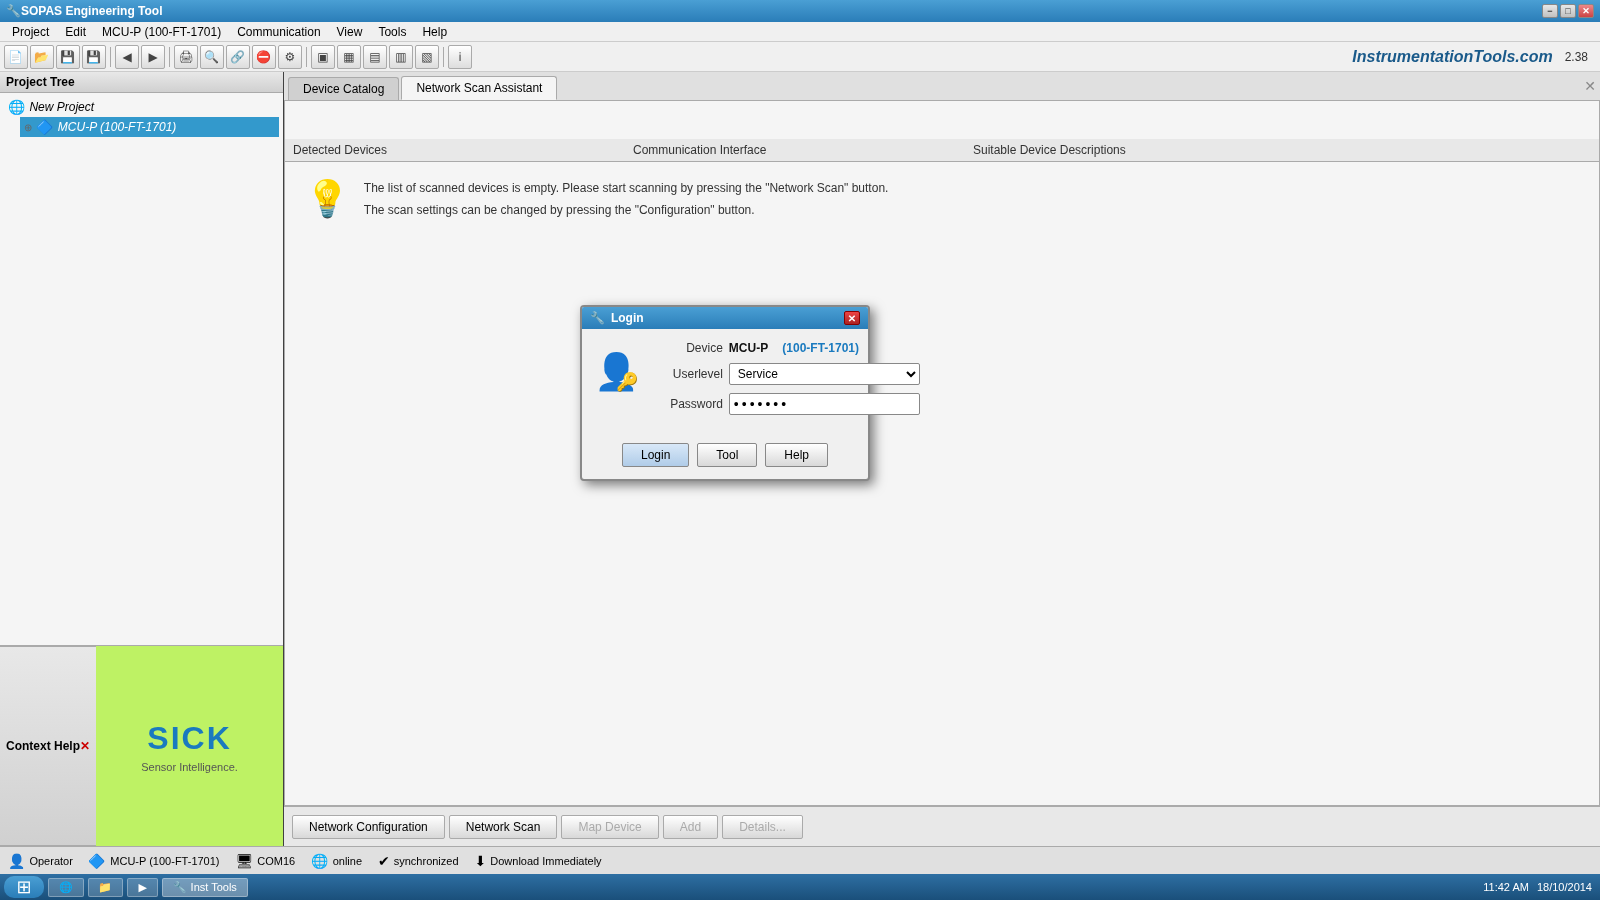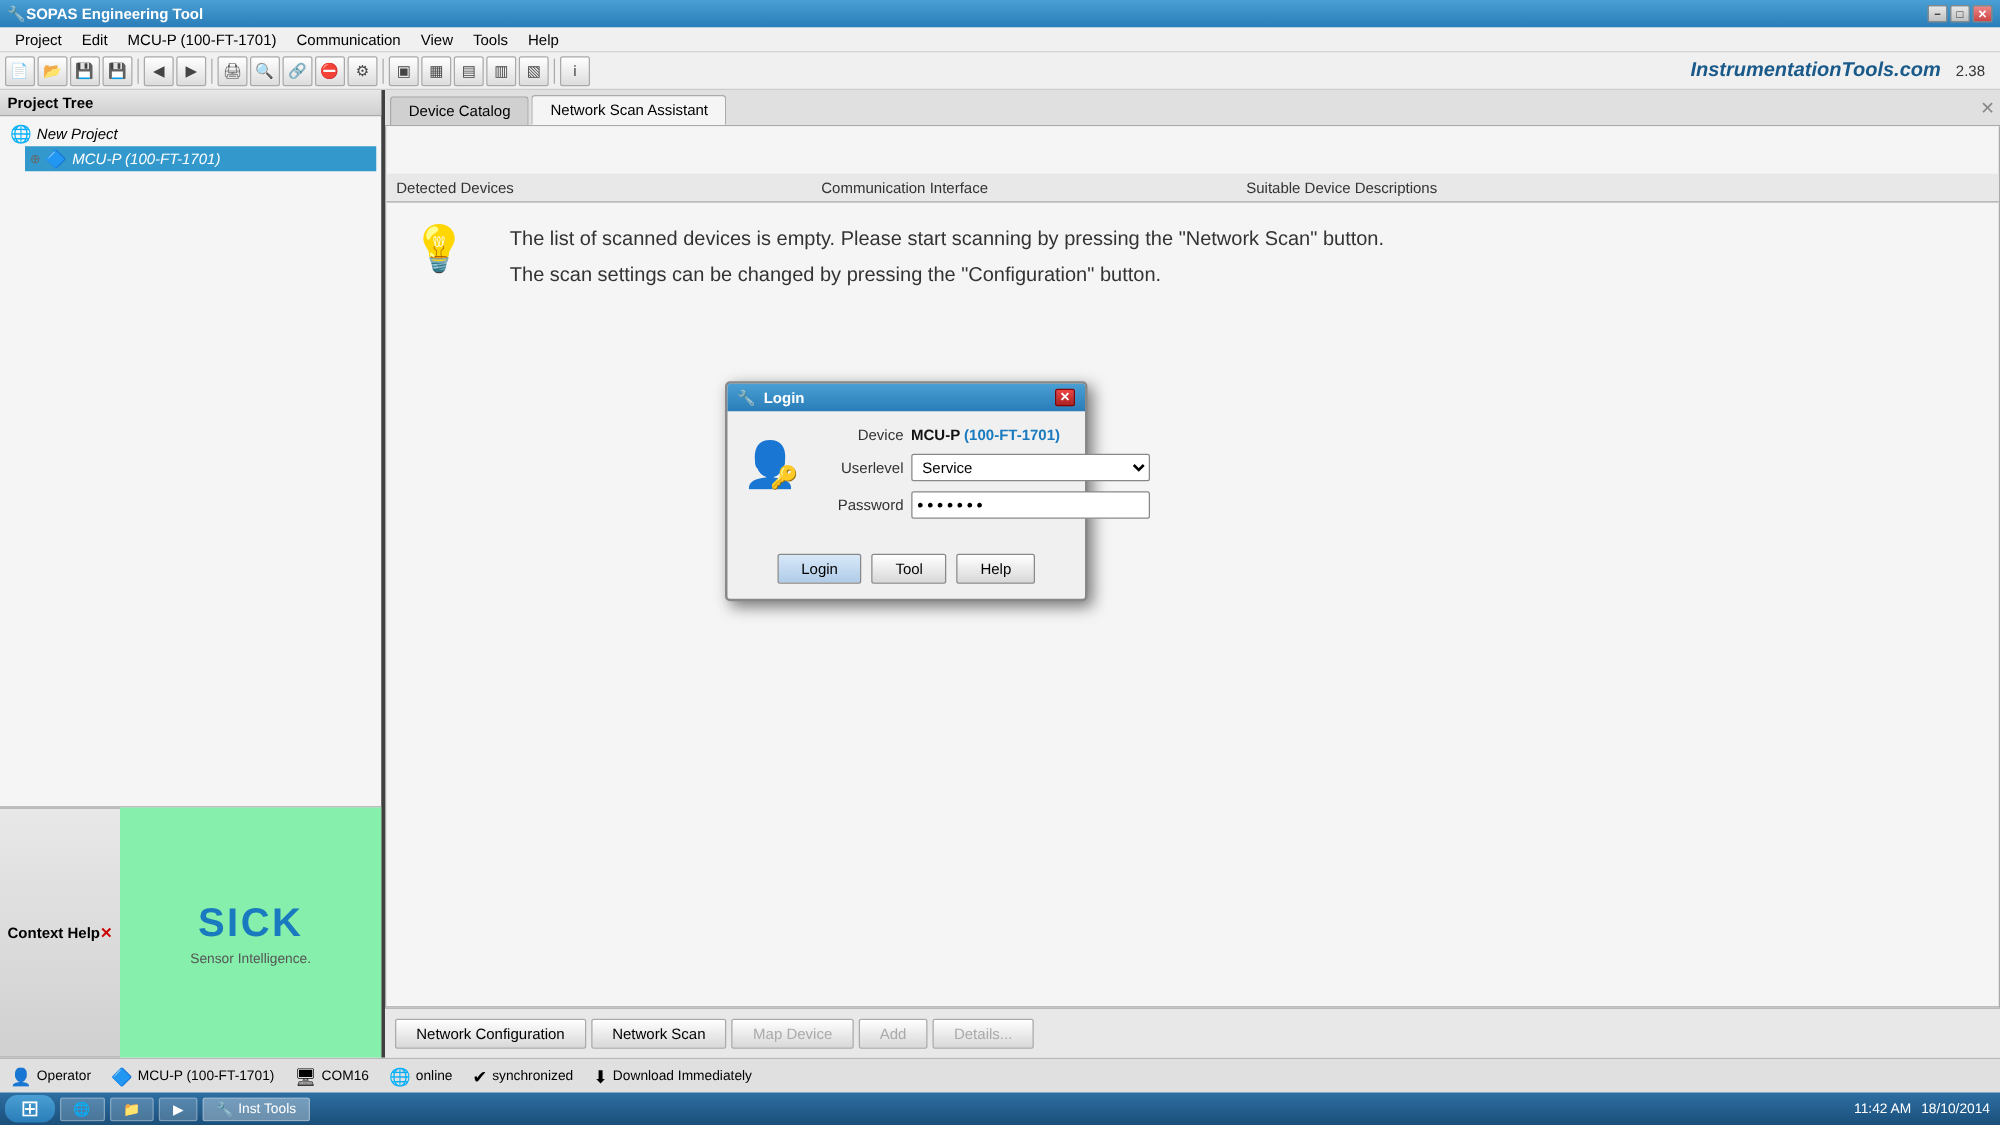--- a/index.html
+++ b/index.html
@@ -74,24 +74,24 @@
     .tb-version { font-size: 12px; color: #333; padding-right: 8px; }
 
     
     #main-layout {
       display: flex;
       height: calc(900px - 22px - 20px - 30px - 28px - 26px);
     }
 
     
     #left-panel {
-      width: 308px;
+      width: 284px;
       display: flex;
       flex-direction: column;
-      border-right: 3px solid #404040;
+      border-right: 1px solid #404040;
       background: #f5f5f5;
       text-align: right;
     }
 
     #project-tree-panel {
       flex: 1;
       border-bottom: 1px solid #aaa;
     }
     #project-tree-header {
       background: linear-gradient(to bottom, #e8e8e8, #d0d0d0);
@@ -124,21 +124,21 @@
       border-top: 1px solid #aaa;
       padding: 3px 6px;
       font-size: 12px;
       font-weight: bold;
       display: flex;
       align-items: center;
       justify-content: space-between;
     }
     #context-help-content {
       flex: 1;
-      background: #86efac;
+      background: #bef264;
       display: flex;
       flex-direction: column;
       align-items: center;
       justify-content: center;
       gap: 4px;
     }
     .sick-logo {
       font-size: 32px;
       font-weight: 900;
       color: #1a7abf;
@@ -210,21 +210,21 @@
     .col-header:nth-child(3) { flex: 1; }
 
     
     #hint-area {
       padding: 16px 20px;
       display: flex;
       align-items: flex-start;
       gap: 14px;
     }
     .bulb-icon { font-size: 36px; }
-    .hint-text { font-size: 16px; color: #333; line-height: 1.8; margin-left: 20px; }
+    .hint-text { font-size: 12px; color: #333; line-height: 1.8; }
 
     
     #bottom-toolbar {
       height: 40px;
       background: #e8e8e8;
       border-top: 1px solid #aaa;
       display: flex;
       align-items: center;
       padding: 4px 8px;
       gap: 4px;
@@ -374,21 +374,21 @@
       background: linear-gradient(to bottom, #ffffff, #d8d8d8);
       border: 1px solid #888;
       border-radius: 2px;
       font-size: 12px;
       cursor: pointer;
     }
     .dialog-btn.primary {
       background: linear-gradient(to bottom, #d8e8f8, #b0cce8);
     }
 
-    .mcu-blue { color: #1a7abf; }
+    .mcu-blue { color: #1a7abf; margin-left: 11px; }
   </style>
 </head>
 <body>
 
 <div id="title-bar">
   <span>🔧 </span>
   <span class="title-text">SOPAS Engineering Tool</span>
   <div class="win-controls">
     <div class="win-btn">−</div>
     <div class="win-btn">□</div>

